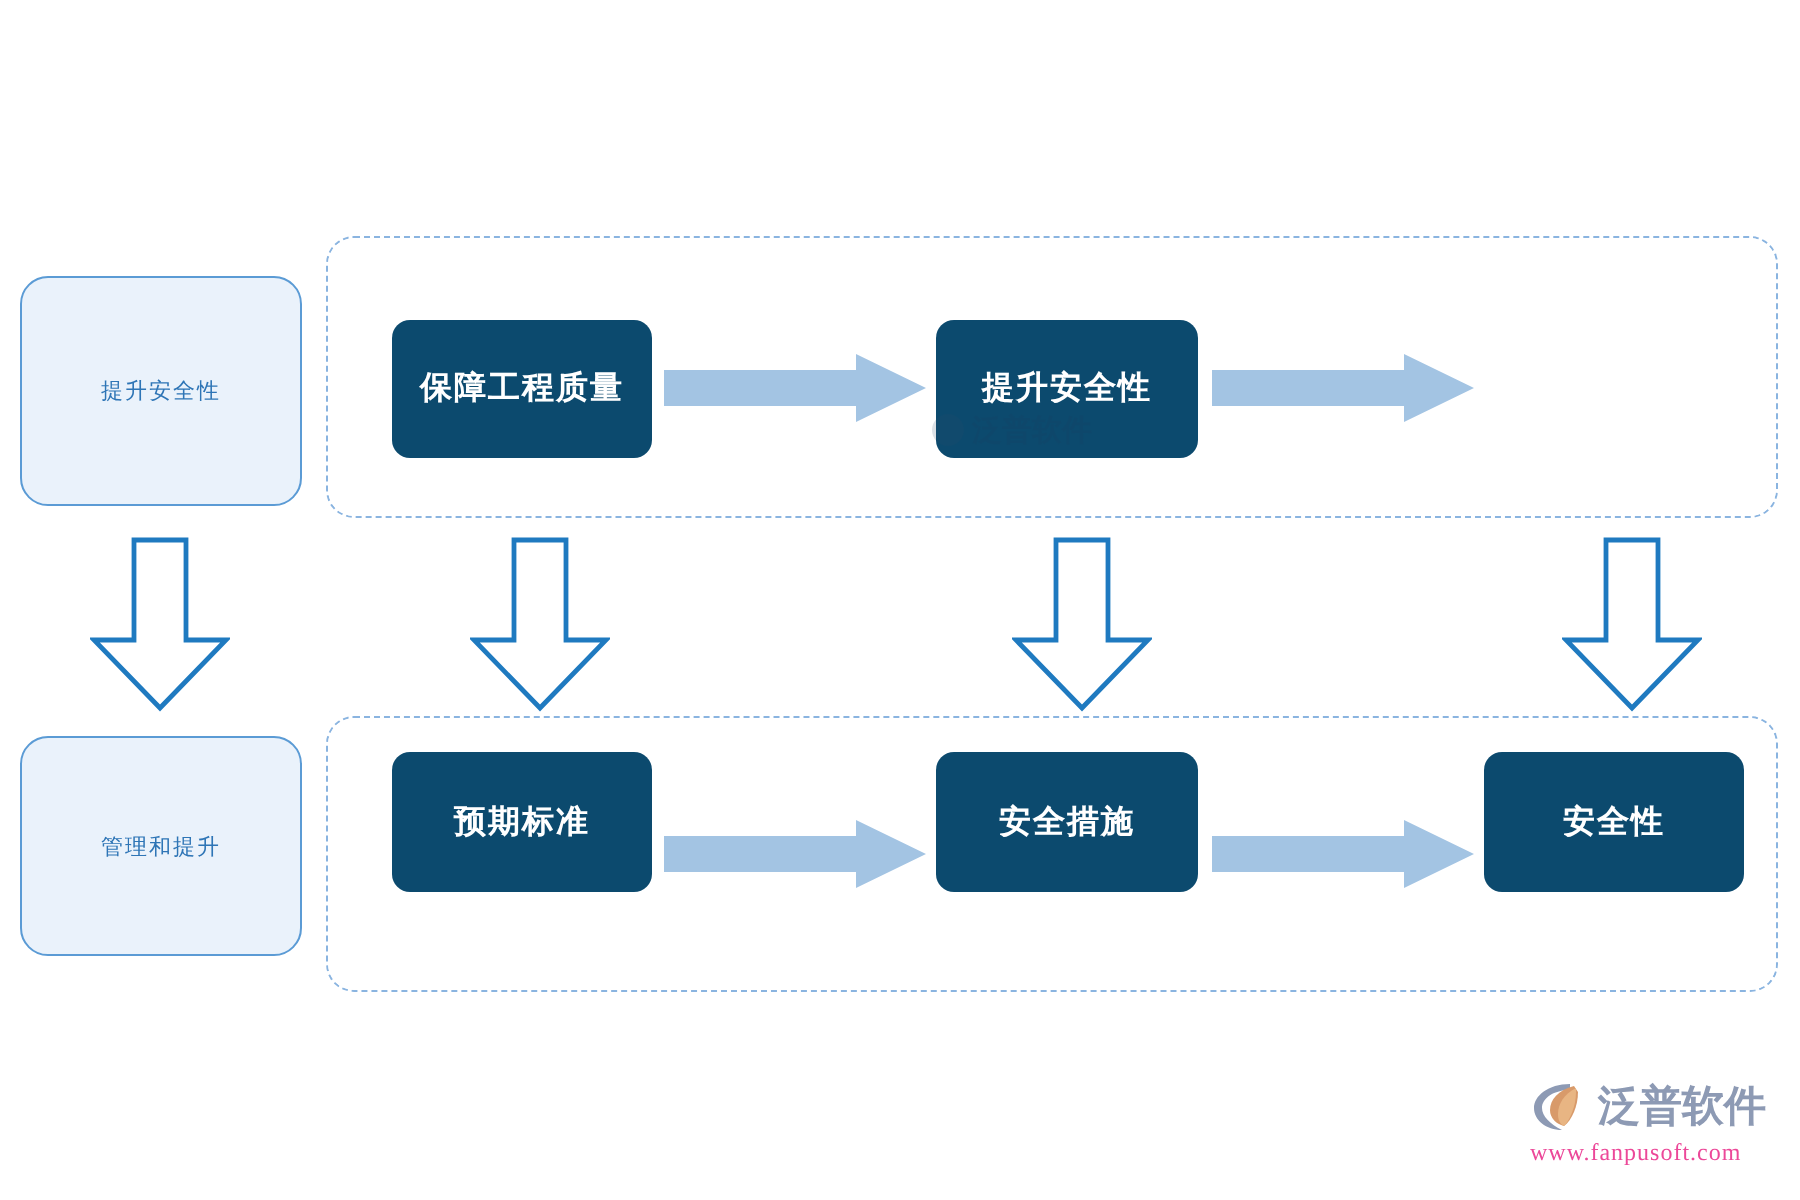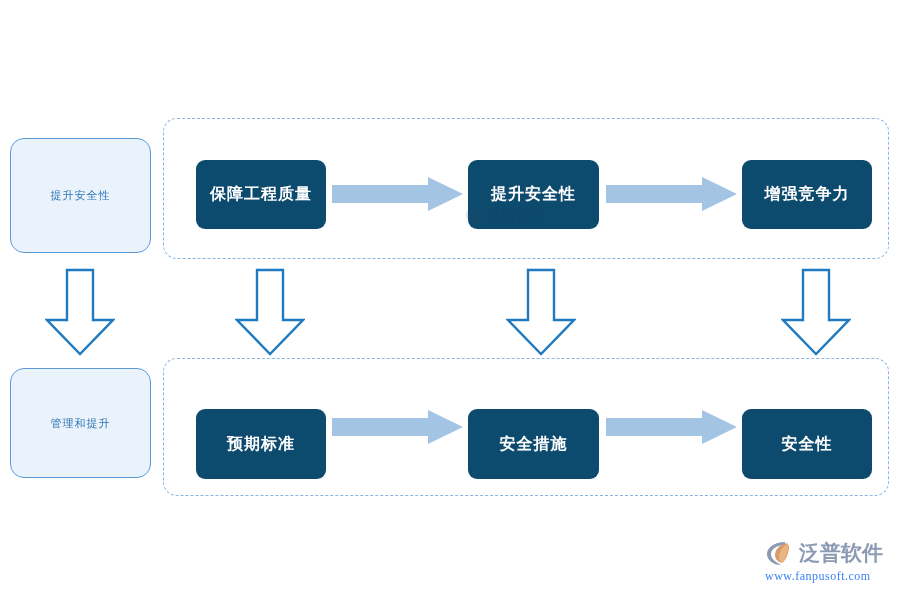--- a/index.html
+++ b/index.html
@@ -75,21 +75,21 @@
     align-items: center;
     justify-content: center;
     color: #ffffff;
     font-family: "Liberation Serif", "DejaVu Serif", serif;
     font-size: 16px;
     font-weight: bold;
     letter-spacing: 1px;
     white-space: nowrap;
   }
   .row-top    { top: 160px; height: 69px; }
-  .row-bottom { top: 409px; height: 70px; }
+  .row-bottom { top: 376px; height: 70px; }
   .col-0 { left: 196px; width: 130px; }
   .col-1 { left: 468px; width: 131px; }
   .col-2 { left: 742px; width: 130px; }
 
   
   .arrow-right {
     position: absolute;
     height: 34px;
   }
   .arrow-right svg { display: block; width: 100%; height: 100%; }
@@ -156,21 +156,21 @@
     font-family: "Liberation Serif", "DejaVu Serif", serif;
     font-size: 21px;
     font-weight: bold;
     color: #8d9ab4;
     letter-spacing: 0px;
     white-space: nowrap;
   }
   #brand .brand-url {
     font-family: "Liberation Serif", "DejaVu Serif", serif;
     font-size: 12px;
-    color: #3b82f6;
+    color: #ec4899;
     letter-spacing: 0.5px;
     margin-top: 1px;
     white-space: nowrap;
   }
 </style>
 </head>
 <body>
 
 <div id="canvas">
 
@@ -183,23 +183,20 @@
   </div>
   <div class="stage-box" id="stage-1">
     <span>管理和提升</span>
   </div>
 
   <div class="proc-box row-top col-0">
     <span>保障工程质量</span>
   </div>
   <div class="proc-box row-top col-1">
     <span>提升安全性</span>
-  </div>
-  <div class="proc-box row-top col-2">
-    <span>增强竞争力</span>
   </div>
 
   <div class="proc-box row-bottom col-0">
     <span>预期标准</span>
   </div>
   <div class="proc-box row-bottom col-1">
     <span>安全措施</span>
   </div>
   <div class="proc-box row-bottom col-2">
     <span>安全性</span>

